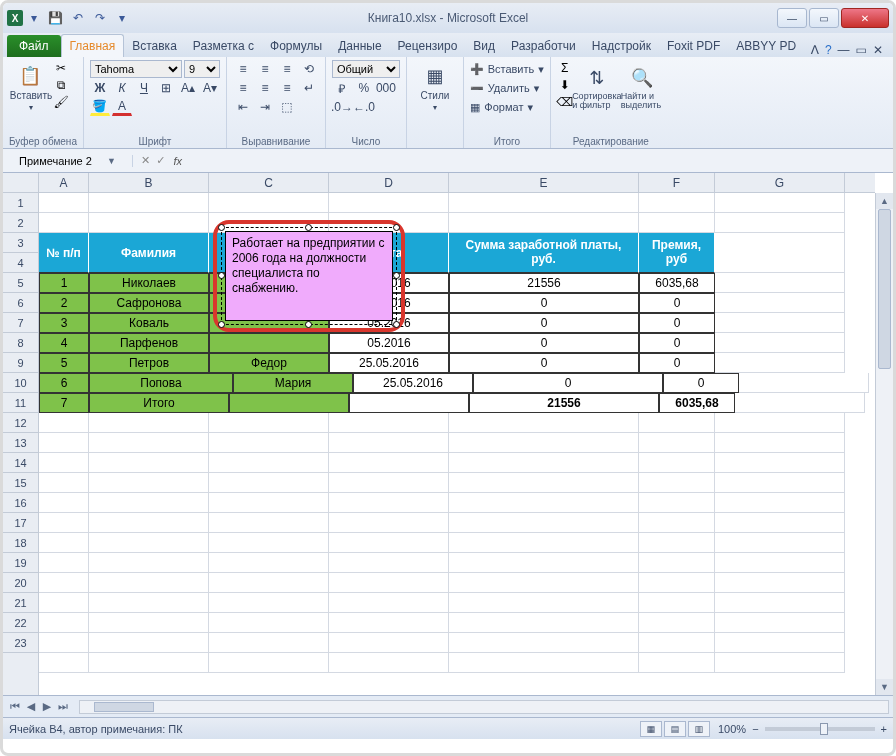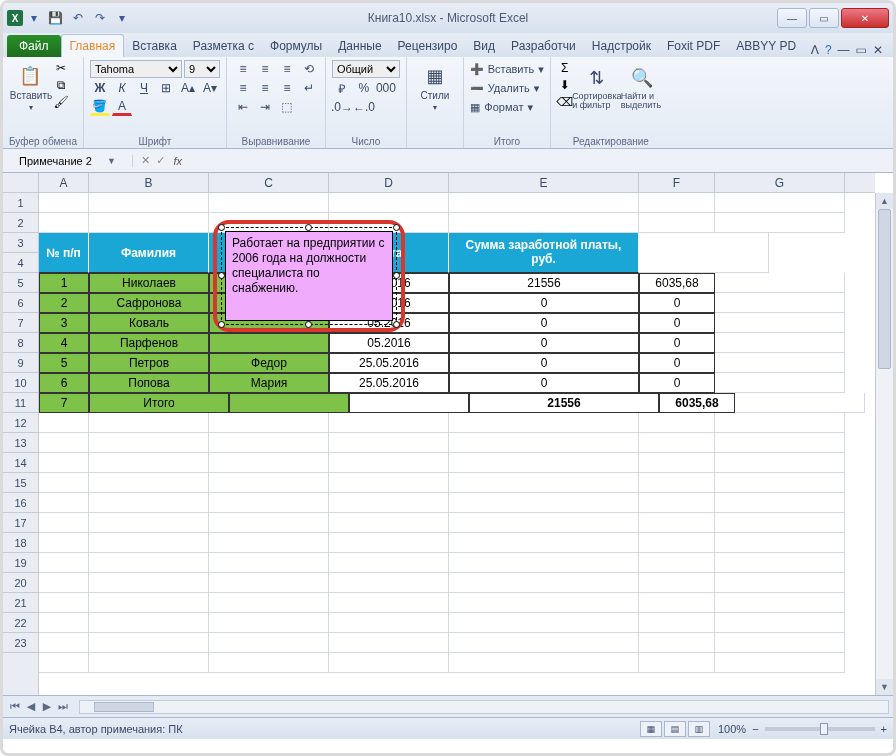--- a/index.html
+++ b/index.html
@@ -313,20 +313,21 @@
         <div class="cell " style="width: 190px;"></div>
         <div class="cell " style="width: 76px;"></div>
         <div class="cell " style="width: 130px;"></div>
       </div>
       <div class="row" style="height: 40px;">
         <div class="cell header-cell" style="width: 50px;">№ п/п</div>
         <div class="cell header-cell" style="width: 120px;">Фамилия</div>
         <div class="cell header-cell" style="width: 120px;"></div>
         <div class="cell header-cell" style="width: 120px;">Дата</div>
         <div class="cell header-cell" style="width: 190px; white-space: normal; line-height: 1.1;">Сумма заработной платы, руб.</div>
+        <div class="cell header-cell" style="width: 76px; white-space: normal; line-height: 1.1;">Премия, руб</div>
         <div class="cell " style="width: 130px;"></div>
       </div>
       <div class="row">
         <div class="cell green-cell" style="width: 50px;">1</div>
         <div class="cell green-cell" style="width: 120px;">Николаев</div>
         <div class="cell green-cell" style="width: 120px;"></div>
         <div class="cell data-cell" style="width: 120px;">05.2016</div>
         <div class="cell data-cell" style="width: 190px;">21556</div>
         <div class="cell data-cell" style="width: 76px;">6035,68</div>
         <div class="cell " style="width: 130px;"></div>
@@ -362,21 +363,21 @@
         <div class="cell green-cell" style="width: 50px;">5</div>
         <div class="cell green-cell" style="width: 120px;">Петров</div>
         <div class="cell green-cell" style="width: 120px;">Федор</div>
         <div class="cell data-cell" style="width: 120px;">25.05.2016</div>
         <div class="cell data-cell" style="width: 190px;">0</div>
         <div class="cell data-cell" style="width: 76px;">0</div>
         <div class="cell " style="width: 130px;"></div>
       </div>
       <div class="row">
         <div class="cell green-cell" style="width: 50px;">6</div>
-        <div class="cell green-cell" style="width: 120px;">Попова</div>
+        <div class="cell green-cell" style="width: 144px;">Попова</div>
         <div class="cell green-cell" style="width: 120px;">Мария</div>
         <div class="cell data-cell" style="width: 120px;">25.05.2016</div>
         <div class="cell data-cell" style="width: 190px;">0</div>
         <div class="cell data-cell" style="width: 76px;">0</div>
         <div class="cell " style="width: 130px;"></div>
       </div>
       <div class="row">
         <div class="cell green-cell" style="width: 50px;">7</div>
         <div class="cell green-cell" style="width: 140px;">Итого</div>
         <div class="cell green-cell" style="width: 120px;"></div>

